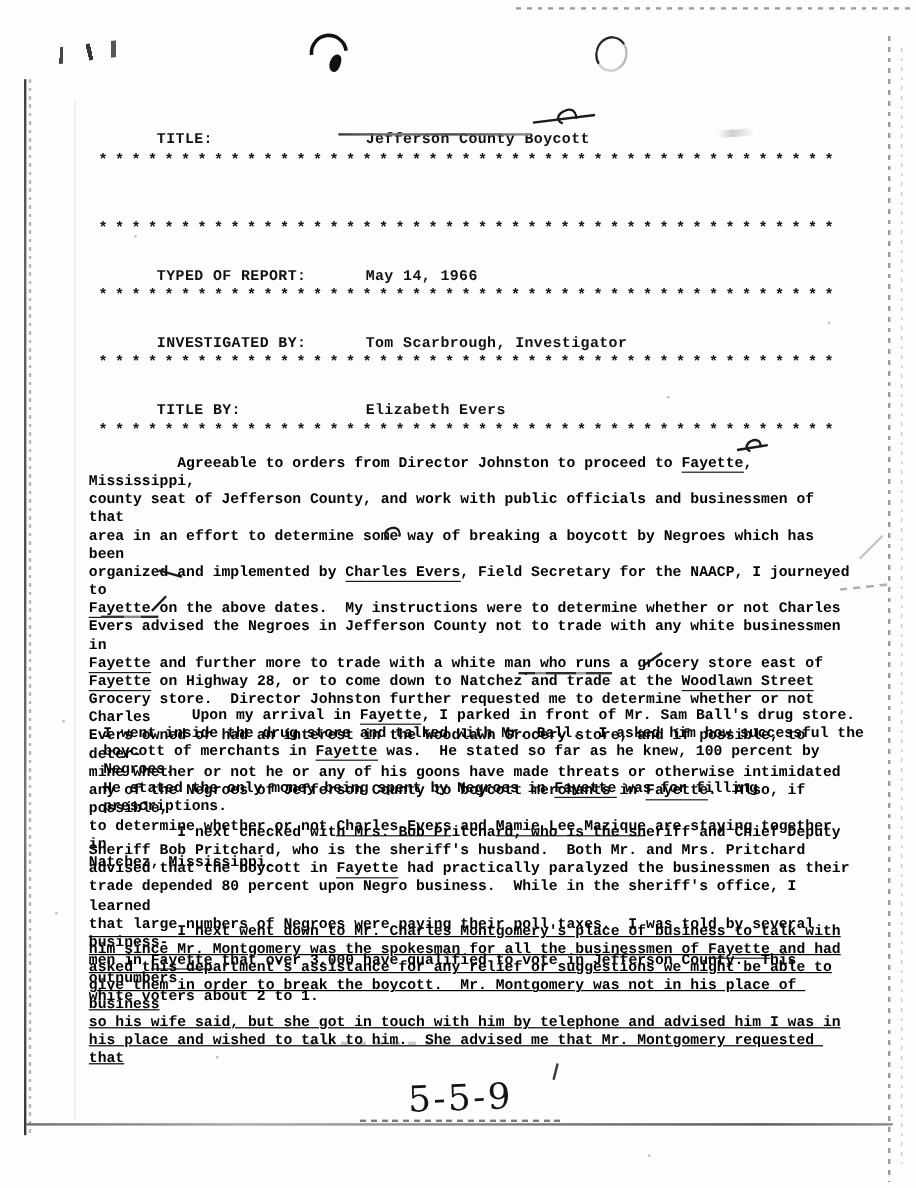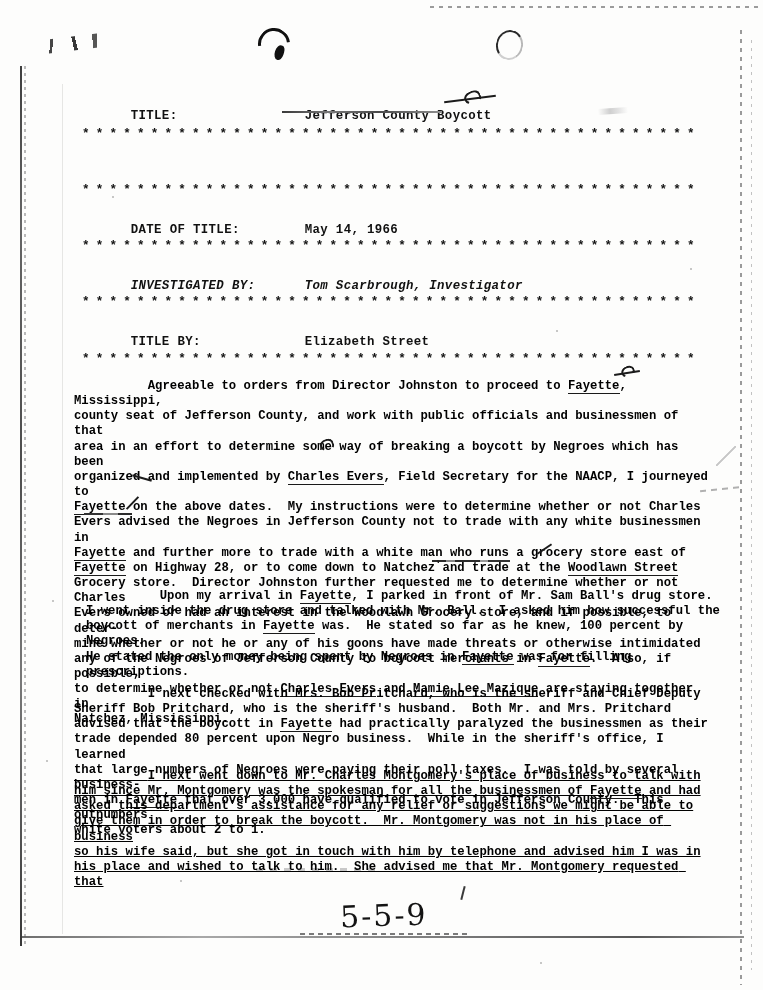--- a/index.html
+++ b/index.html
@@ -341,33 +341,33 @@
     </div>
     <div class="title-underline"></div>
     <div class="hw hw-title-stroke"></div>
 
     <div class="stars" style="top:127px;"><span>*</span><span>*</span><span>*</span><span>*</span><span>*</span><span>*</span><span>*</span><span>*</span><span>*</span><span>*</span><span>*</span><span>*</span><span>*</span><span>*</span><span>*</span><span>*</span><span>*</span><span>*</span><span>*</span><span>*</span><span>*</span><span>*</span><span>*</span><span>*</span><span>*</span><span>*</span><span>*</span><span>*</span><span>*</span><span>*</span><span>*</span><span>*</span><span>*</span><span>*</span><span>*</span><span>*</span><span>*</span><span>*</span><span>*</span><span>*</span><span>*</span><span>*</span><span>*</span><span>*</span><span>*</span></div>
 
 
     <div class="stars" style="top:183px;"><span>*</span><span>*</span><span>*</span><span>*</span><span>*</span><span>*</span><span>*</span><span>*</span><span>*</span><span>*</span><span>*</span><span>*</span><span>*</span><span>*</span><span>*</span><span>*</span><span>*</span><span>*</span><span>*</span><span>*</span><span>*</span><span>*</span><span>*</span><span>*</span><span>*</span><span>*</span><span>*</span><span>*</span><span>*</span><span>*</span><span>*</span><span>*</span><span>*</span><span>*</span><span>*</span><span>*</span><span>*</span><span>*</span><span>*</span><span>*</span><span>*</span><span>*</span><span>*</span><span>*</span><span>*</span></div>
 
     <div class="hdr-row" style="top:209px;">
-      <span class="hdr-label">DATE OF TITLE:</span><span class="hdr-value">May 14, 1966</span>
+      <span class="hdr-label">TYPED OF REPORT:</span><span class="hdr-value">May 14, 1966</span>
     </div>
 
     <div class="stars" style="top:239px;"><span>*</span><span>*</span><span>*</span><span>*</span><span>*</span><span>*</span><span>*</span><span>*</span><span>*</span><span>*</span><span>*</span><span>*</span><span>*</span><span>*</span><span>*</span><span>*</span><span>*</span><span>*</span><span>*</span><span>*</span><span>*</span><span>*</span><span>*</span><span>*</span><span>*</span><span>*</span><span>*</span><span>*</span><span>*</span><span>*</span><span>*</span><span>*</span><span>*</span><span>*</span><span>*</span><span>*</span><span>*</span><span>*</span><span>*</span><span>*</span><span>*</span><span>*</span><span>*</span><span>*</span><span>*</span></div>
 
-    <div class="hdr-row" style="top:265px;font-style:italic;">
+    <div class="hdr-row" style="top:265px;">
       <span class="hdr-label">INVESTIGATED BY:</span><span class="hdr-value">Tom Scarbrough, Investigator</span>
     </div>
 
     <div class="stars" style="top:295px;"><span>*</span><span>*</span><span>*</span><span>*</span><span>*</span><span>*</span><span>*</span><span>*</span><span>*</span><span>*</span><span>*</span><span>*</span><span>*</span><span>*</span><span>*</span><span>*</span><span>*</span><span>*</span><span>*</span><span>*</span><span>*</span><span>*</span><span>*</span><span>*</span><span>*</span><span>*</span><span>*</span><span>*</span><span>*</span><span>*</span><span>*</span><span>*</span><span>*</span><span>*</span><span>*</span><span>*</span><span>*</span><span>*</span><span>*</span><span>*</span><span>*</span><span>*</span><span>*</span><span>*</span><span>*</span></div>
 
     <div class="hdr-row" style="top:321px;">
-      <span class="hdr-label">TITLE BY:</span><span class="hdr-value">Elizabeth Street</span>
+      <span class="hdr-label">TITLE BY:</span><span class="hdr-value">Elizabeth Evers</span>
     </div>
 
     <div class="stars" style="top:352px;"><span>*</span><span>*</span><span>*</span><span>*</span><span>*</span><span>*</span><span>*</span><span>*</span><span>*</span><span>*</span><span>*</span><span>*</span><span>*</span><span>*</span><span>*</span><span>*</span><span>*</span><span>*</span><span>*</span><span>*</span><span>*</span><span>*</span><span>*</span><span>*</span><span>*</span><span>*</span><span>*</span><span>*</span><span>*</span><span>*</span><span>*</span><span>*</span><span>*</span><span>*</span><span>*</span><span>*</span><span>*</span><span>*</span><span>*</span><span>*</span><span>*</span><span>*</span><span>*</span><span>*</span><span>*</span></div>
 
     <div class="para" style="top:379px;">          Agreeable to orders from Director Johnston to proceed to <u>Fayette</u>, Mississippi,
 county seat of Jefferson County, and work with public officials and businessmen of that
 area in an effort to determine some way of breaking a boycott by Negroes which has been
 organized and implemented by <u>Charles Evers</u>, Field Secretary for the NAACP, I journeyed to
 <u>Fayette</u> on the above dates.  My instructions were to determine whether or not Charles
 Evers advised the Negroes in Jefferson County not to trade with any white businessmen in

